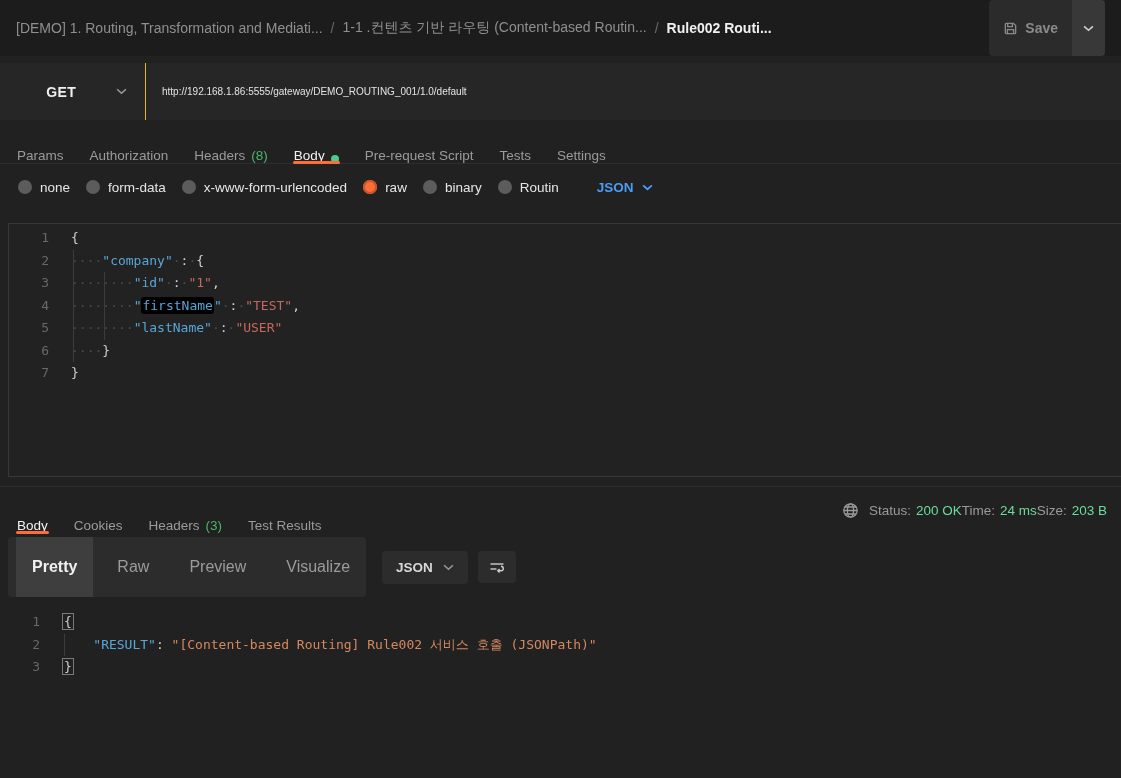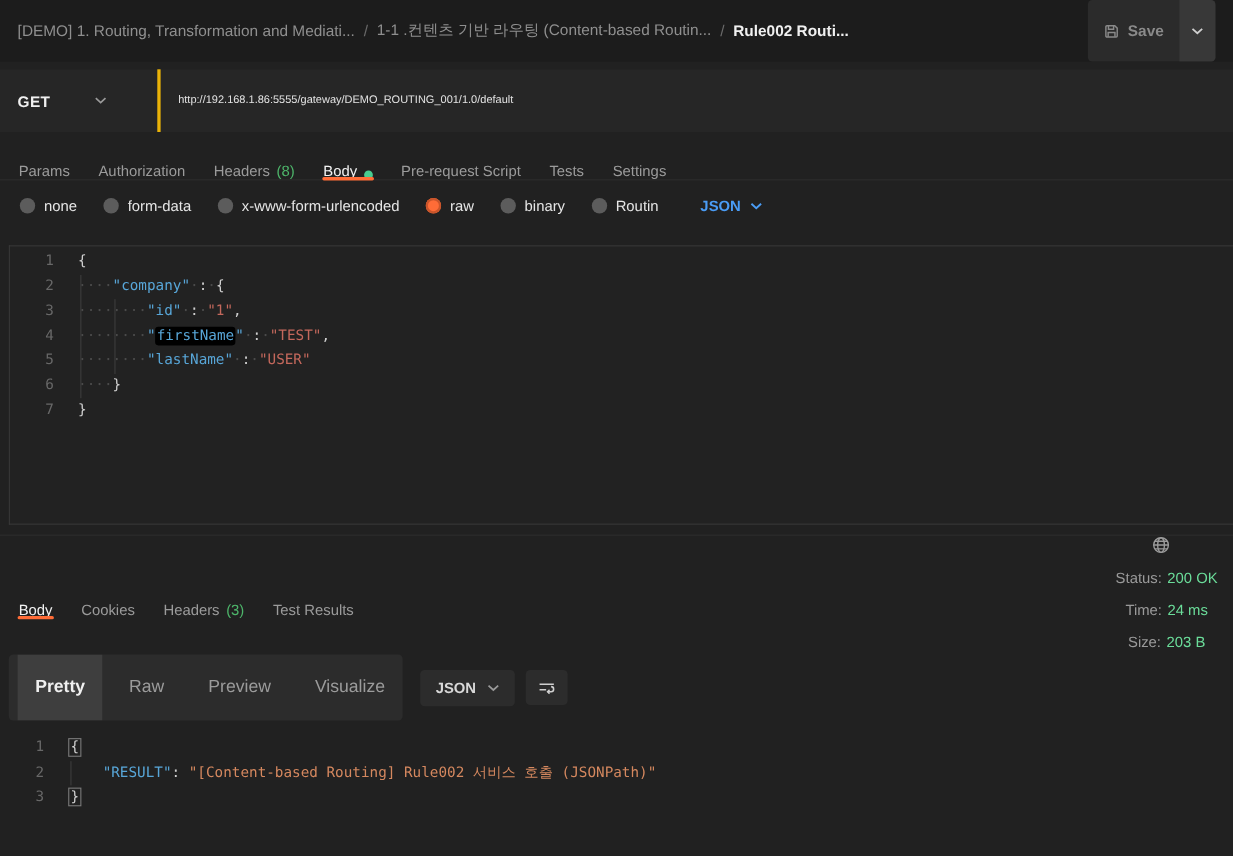--- a/index.html
+++ b/index.html
@@ -36,21 +36,21 @@
   }
 
   
   .url-row {
     margin-top:7px; height:57px; background:#262626;
     display:flex; align-items:stretch;
   }
   .method-select {
     display:flex; align-items:center; gap:40px;
     padding:0 18px 0 16px; cursor:pointer;
-    border-right:3px solid #eab308; min-width:146px;
+    border-right:1px solid #eab308; min-width:146px;justify-content:flex-end;
   }
   .method { font-weight:bold; font-size:14px; color:#f0f0f0; letter-spacing:.3px; }
   .url-input {
     display:flex; align-items:center; padding:0 16px;
     flex:1; font-size:10px; color:#e3e3e3; cursor:text;
   }
 
   
   .tabs {
     display:flex; align-items:stretch;
@@ -114,21 +114,21 @@
   .g2 { left:95px; top:48px;  height:68px;  }
   .gr1{ left:64px; top:29px;  height:22px;  }
 
   
   .resp-section { margin-top:9px; border-top:1px solid #2e2e2e; }
   .resp-header {
     display:flex; align-items:center; justify-content:space-between;
     padding-right:14px;
   }
   .resp-header .tabs { border-bottom:none; height:46px; flex:1; }
-  .resp-meta { display:flex; align-items:center; gap:14px; font-size:13.5px; white-space:nowrap;flex-direction:column; }
+  .resp-meta { display:flex; align-items:center; font-size:13.5px; white-space:nowrap; }
   .meta-pair { display:flex; gap:5px; }
   .meta-label { color:#9a9a9a; }
   .meta-value { color:#6bdd9a; }
   .globe { margin-right:10px; }
 
   .view-row { display:flex; align-items:center; gap:10px; padding:4px 0 8px 8px; }
   .segmented { display:flex; background:#2c2c2c; border-radius:4px; overflow:hidden; }
   .segment {
     padding:21px 16px; color:#9b9b9b; font-size:16px; cursor:pointer;margin-left:8px;
   }
@@ -212,21 +212,21 @@
       </div>
       <div class="tab">
         <span>Tests</span>
       </div>
       <div class="tab">
         <span>Settings</span>
       </div>
     </nav>
 
   <div class="modes-row">
-    <div id="body-modes" style="display:flex;align-items:center;gap:24px;">
+    <div id="body-modes" style="display:flex;align-items:center;gap:16px;">
         <div class="radio">
           <span class="radio-dot"></span>
           <span class="radio-label">none</span>
         </div>
         <div class="radio">
           <span class="radio-dot"></span>
           <span class="radio-label">form-data</span>
         </div>
         <div class="radio">
           <span class="radio-dot"></span>

